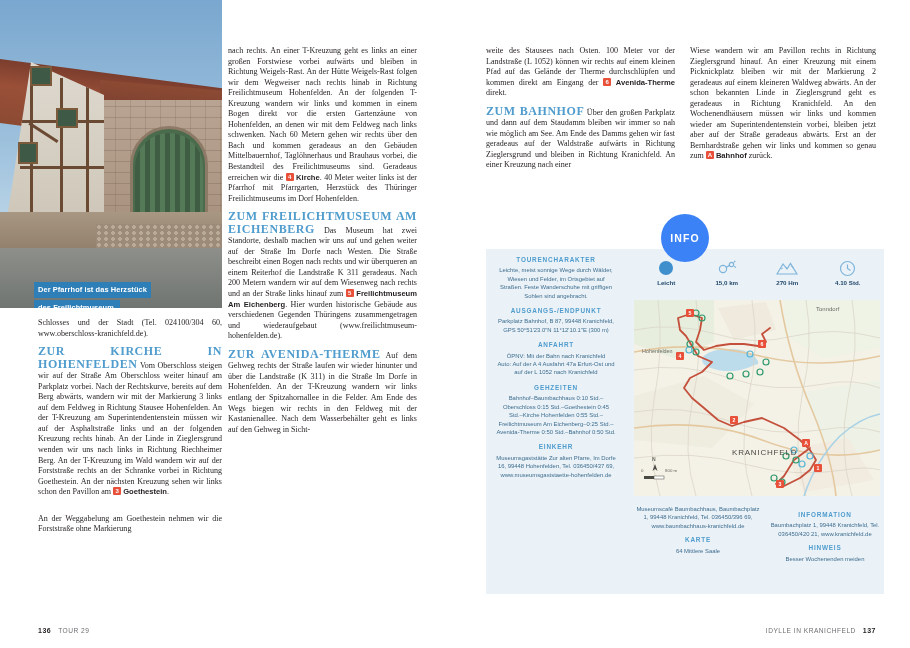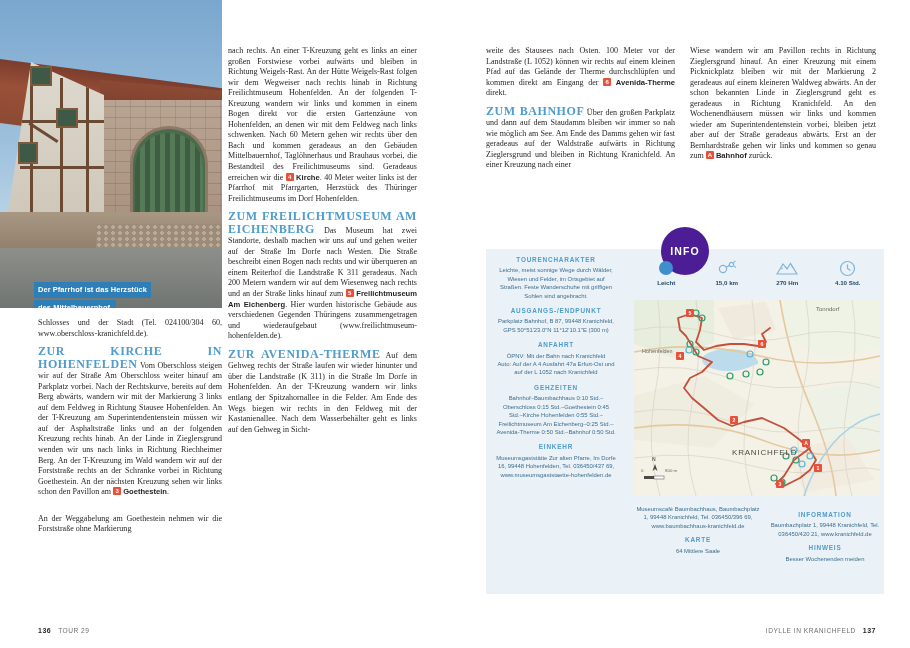--- a/index.html
+++ b/index.html
@@ -141,23 +141,23 @@
 
   
   .infobox {
     position: absolute;
     left: 486px; top: 249px;
     width: 398px; height: 345px;
     background: #eaf2f8;
   }
   .info-badge {
     position: absolute;
-    left: 661px; top: 227px;
+    left: 661px; top: 214px;
     width: 48px; height: 48px;
-    background: #4c1d95;
+    background: #3b82f6;
     border-radius: 50%;
     color: #fff;
     font-family: "Liberation Sans", sans-serif;
     font-size: 10.5px; font-weight: bold;
     letter-spacing: 1.1px;
     display: flex; align-items: center; justify-content: center;
   }
   .info-left {
     position: absolute;
     left: 496px; top: 256px;
@@ -270,21 +270,21 @@
     </div>
     <div class="window" style="left:30px;top:66px;width:22px;height:20px;"></div>
     <div class="window" style="left:56px;top:108px;width:22px;height:20px;"></div>
     <div class="window" style="left:18px;top:142px;width:20px;height:22px;"></div>
     <div class="gate"></div>
     <div class="socle"></div>
     <div class="cobble"></div>
     <div class="road"></div>
     <div class="caption">
       <span>Der Pfarrhof ist das Herzstück</span><br>
-      <span>des Mittelbauernhof.</span>
+      <span>des Freilichtmuseum.</span>
     </div>
   </div>
 
   <div class="col" id="col1">
     <p>Schlosses und der Stadt (Tel. 024100/304 60, www.oberschloss-kranichfeld.de).</p>
     <div class="gap"></div>
     <p><span class="subhead">ZUR KIRCHE IN HOHENFELDEN</span>&nbsp;<span>Vom Oberschloss steigen wir auf der Straße Am Oberschloss weiter hinauf am Parkplatz vorbei. Nach der Rechtskurve, bereits auf dem Berg abwärts, wandern wir mit der Markierung 3 links auf dem Feldweg in Richtung Stausee Hohenfelden. An der T-Kreuzung am Superintendentenstein müssen wir auf der Asphaltstraße links und an der folgenden Kreuzung rechts hinab. An der Linde in Zieglersgrund wenden wir uns nach links in Richtung Riechheimer Berg. An der T-Kreuzung im Wald wandern wir auf der Forststraße rechts an der Schranke vorbei in Richtung Goethestein. An der nächsten Kreuzung sehen wir links schon den Pavillon am </span><span class="wp">3</span>&nbsp;<span class="bold">Goethestein</span><span>.</span></p>
     <p>An der Weggabelung am Goethestein nehmen wir die Forststraße ohne Markierung</p>
   </div>
 

